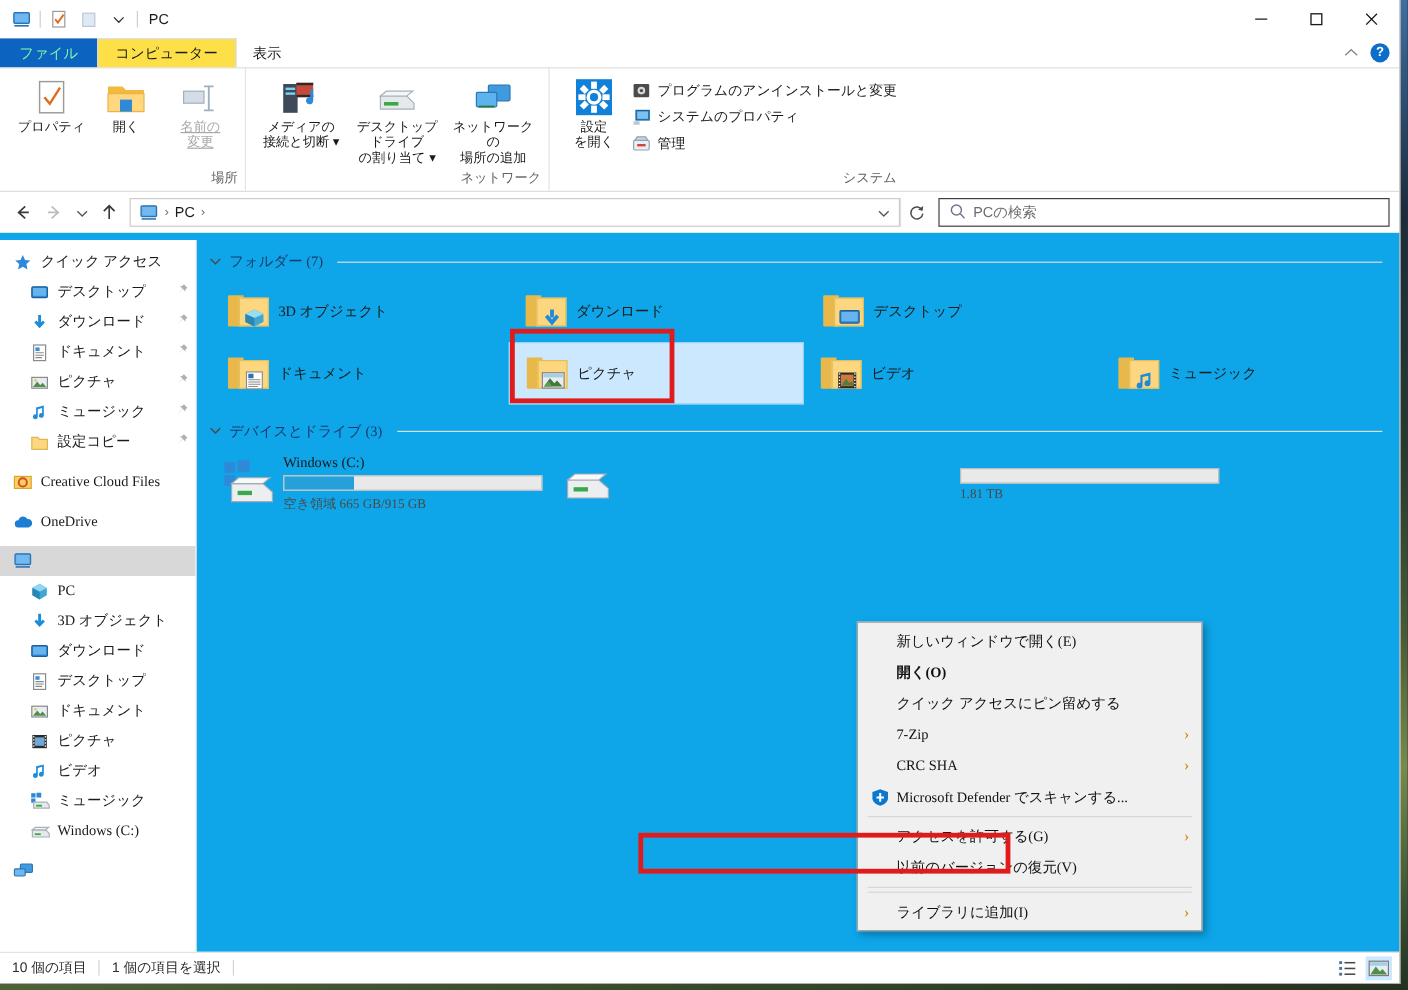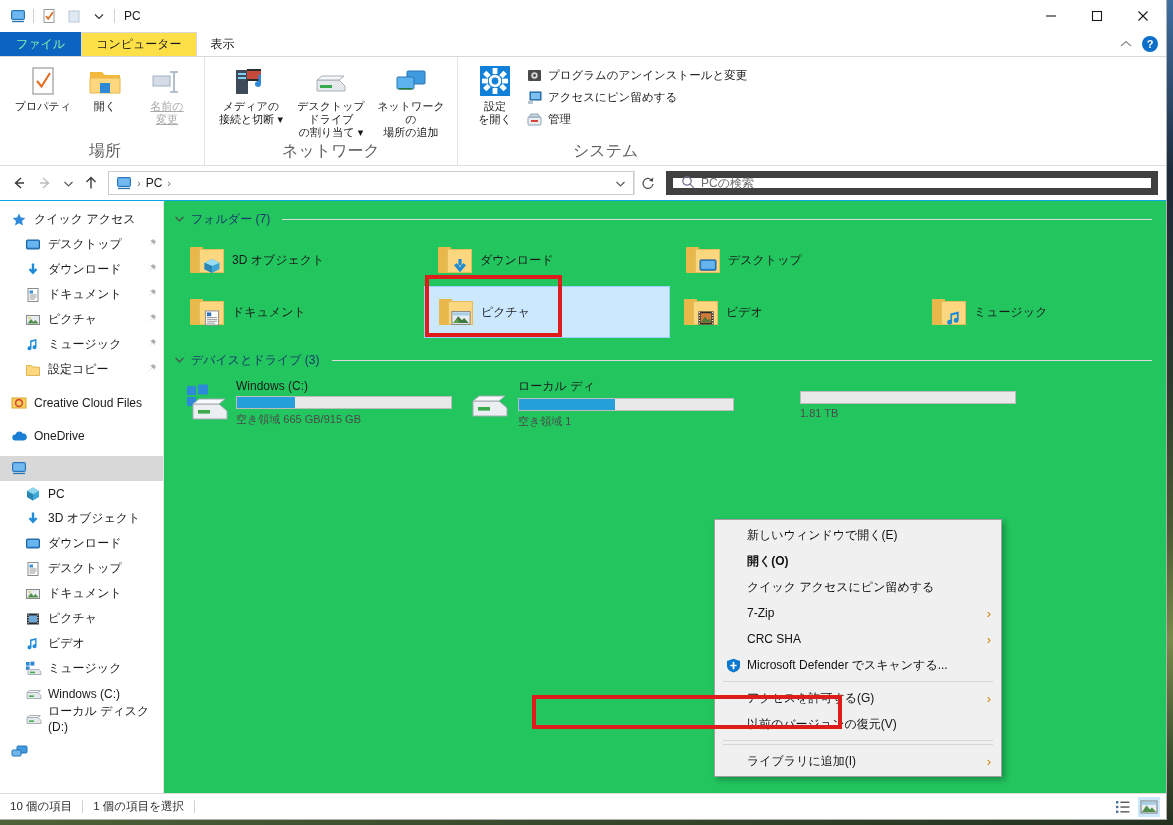--- a/index.html
+++ b/index.html
@@ -47,21 +47,21 @@
   .help-circle { width:16px;height:16px;border-radius:50%;background:#0c6ec9;color:#fff;font-size:11px;font-weight:bold;display:flex;align-items:center;justify-content:center;}
 
   
   #ribbon {
     flex:0 0 97px; background:#ffffff; border-top:1px solid #d9d9d9;
     border-bottom:1px solid #dedede; display:flex; align-items:stretch; padding-left:6px;
   }
   .rgroup { display:flex; flex-direction:column; border-right:1px solid #e3e3e3; padding:0 6px; }
   .rgroup:last-child { border-right:none; }
   .rgroup-body { flex:1; display:flex; align-items:flex-start; padding-top:6px; }
-  .rgroup-label { text-align:center; font-size:16px; color:#606060; padding-bottom:3px; }
+  .rgroup-label { text-align:right; font-size:11px; color:#606060; padding-bottom:3px; }
   .bigbtn { width:62px; display:flex; flex-direction:column; align-items:center; padding:2px 1px; }
   .bigbtn .ico { height:34px; display:flex; align-items:center; justify-content:center; }
   .bigbtn .lbl { font-size:11px; color:#1a1a1a; text-align:center; line-height:13px; margin-top:1px; }
   .bigbtn.disabled .lbl { color:#a8a8a8;text-decoration:underline; }
   .bigbtn.wide { width:80px; }
   .smalllist { display:flex; flex-direction:column; justify-content:flex-start; gap:3px; padding-top:3px; }
   .smallbtn { display:flex; align-items:center; gap:6px; font-size:11.5px; color:#1a1a1a; height:19px; }
   .smallbtn .sico { width:16px; height:16px; display:flex; align-items:center; justify-content:center; }
 
   
@@ -71,41 +71,41 @@
   .addrfield {
     flex:1; height:24px; border:1px solid #cccccc; background:#fff;
     display:flex; align-items:center; padding:0 2px 0 4px; margin-left:4px;
   }
   .crumb { font-size:12px; color:#1a1a1a; padding:0 3px; }
   .crumb-sep { color:#6f6f6f; font-size:11px; padding:0 2px; }
   .addr-right { margin-left:auto; display:flex; align-items:center; }
   .addr-chev { width:22px;height:22px;display:flex;align-items:center;justify-content:center;}
   .refresh { width:26px;height:24px;display:flex;align-items:center;justify-content:center;border-left:1px solid #e0e0e0;}
   .searchbox {
-    width:492px; height:24px; border:7px solid #404040; margin-left:6px;
+    width:376px; height:24px; border:1px solid #404040; margin-left:6px;
     display:flex; align-items:center; gap:6px; padding-left:8px;
   }
   .searchbox .ph { font-size:12px; color:#6d6d6d; }
 
   
-  #main { flex:1; display:flex; min-height:0; position:relative; border-top:1px solid #0ea5e9;}
+  #main { flex:1; display:flex; min-height:0; position:relative; border-top:6px solid #0ea5e9;font-family:Liberation Serif, serif;}
   #navpane {
     width:164px; flex:0 0 164px; background:#ffffff; border-right:1px solid #e4e4e4;
     padding-top:6px; overflow:hidden; position:relative;
   }
   .navrow { height:25px; display:flex; align-items:center; font-size:12px; color:#1a1a1a; padding-right:6px; position:relative;}
   .navrow .ni { width:18px; height:18px; display:flex; align-items:center; justify-content:center; flex:0 0 18px; margin-right:6px;}
   .navrow.sel-grey { background:#d8d8d8; }
   .navrow .pin { margin-left:auto; opacity:.55; }
   .ind0 { padding-left:10px; }
   .ind1 { padding-left:24px; }
   .navgap { height:8px; }
 
   
-  #content { flex:1; position:relative; background:#22c55e; overflow:hidden; }
+  #content { flex:1; position:relative; background:#0ea5e9; overflow:hidden; }
   .grouphdr { display:flex; align-items:center; gap:6px; padding:10px 14px 2px 10px; }
   .grouphdr .chev { color:#4a4a4a; font-size:11px; }
   .grouphdr .gtitle { font-size:12px; color:#1a3a6b; white-space:nowrap;}
   .grouphdr .gline { flex:1; height:1px; background:#dcdcdc; margin-left:6px; }
   .tilegrid { display:flex; flex-wrap:wrap; padding:4px 0 0 12px; }
   .tile { width:248px; height:52px; display:flex; align-items:center; padding:4px 6px; }
   .tile .ticon { width:50px; height:46px; flex:0 0 50px; display:flex; align-items:center; justify-content:center;}
   .tile .tname { font-size:12px; color:#1a1a1a; }
   .tile.selected { background:#cce8ff; border:1px solid #99d1ff; }
   .drivetile { width:282px; height:56px; display:flex; align-items:center; padding:2px 6px; }
@@ -328,21 +328,21 @@
             <span>プログラムのアンインストールと変更</span>
           </div>
           <div class="smallbtn">
             <span class="sico">
               <svg width="15" height="15" viewBox="0 0 15 15">
                   <rect x="3" y="2" width="11" height="8" fill="#2e8ad8" stroke="#1d5f96"></rect>
                   <rect x="4" y="3" width="9" height="6" fill="#7cc1f0"></rect>
                   <path d="M1 11 h5 v3 H1z" fill="#b9c6d2"></path>
                 </svg>
             </span>
-            <span>アクセスにピン留めする</span>
+            <span>システムのプロパティ</span>
           </div>
           <div class="smallbtn">
             <span class="sico">
               <svg width="15" height="15" viewBox="0 0 15 15">
                   <rect x="1" y="5" width="13" height="8" rx="1" fill="#e9eef3" stroke="#8fa3b4"></rect>
                   <path d="M2 5 l2 -3 h7 l2 3z" fill="#c8d6e2" stroke="#8fa3b4"></path>
                   <rect x="4" y="8" width="7" height="2" fill="#d4453a"></rect>
                 </svg>
             </span>
             <span>管理</span>
@@ -649,30 +649,20 @@
         <span class="ni">
           <svg width="17" height="13" viewBox="0 0 17 13">
               <path d="M2 5.5 h11 l3 3 v3 H2z" fill="#e6e9ec" stroke="#a8b0b8"></path>
               <path d="M2 5.5 l2.5 -2 h11 l-2.5 2z" fill="#f4f6f8" stroke="#a8b0b8"></path>
               <rect x="4" y="8.4" width="5" height="1.5" fill="#3aa94a"></rect>
             </svg>
         </span>
         <span>Windows (C:)</span>
       </div>
 
-      <div class="navrow ind1">
-        <span class="ni">
-          <svg width="17" height="13" viewBox="0 0 17 13">
-              <path d="M2 5.5 h11 l3 3 v3 H2z" fill="#e6e9ec" stroke="#a8b0b8"></path>
-              <path d="M2 5.5 l2.5 -2 h11 l-2.5 2z" fill="#f4f6f8" stroke="#a8b0b8"></path>
-              <rect x="4" y="8.4" width="5" height="1.5" fill="#3aa94a"></rect>
-            </svg>
-        </span>
-        <span>ローカル ディスク (D:)</span>
-      </div>
 
       <div class="navgap"></div>
 
       <div class="navrow ind0">
         <span class="ni">
           <svg width="17" height="15" viewBox="0 0 17 15">
               <rect x="6" y="2" width="10" height="7" rx="1" fill="#3f9ae0" stroke="#2b76b5"></rect>
               <rect x="1" y="6" width="9" height="6" rx="1" fill="#6fb7ee" stroke="#2b76b5"></rect>
             </svg>
         </span>
@@ -843,27 +833,20 @@
         </div>
 
         <div class="drivetile">
           <span class="dicon">
             <svg width="46" height="36" viewBox="0 0 46 36">
                 <path d="M6 16 h26 l8 7 v8 H6z" fill="#eceff2" stroke="#a3abb3"></path>
                 <path d="M6 16 l6 -5 h26 l-6 5z" fill="#f7f9fb" stroke="#a3abb3"></path>
                 <rect x="11" y="22" width="12" height="3.6" fill="#3aa94a"></rect>
               </svg>
           </span>
-          <span class="drivebody">
-            <span class="dname">ローカル ディ</span>
-            <span class="bar">
-                <i style="width:45%"></i>
-              </span>
-            <span class="dfree">空き領域 1</span>
-          </span>
         </div>
 
         <div class="drivetile" style="width:260px">
           <span class="dicon"></span>
           <span class="drivebody">
             <span class="dname"></span>
             <span class="bar">
                 <i style="width:0%"></i>
               </span>
             <span class="dfree">1.81 TB</span>

